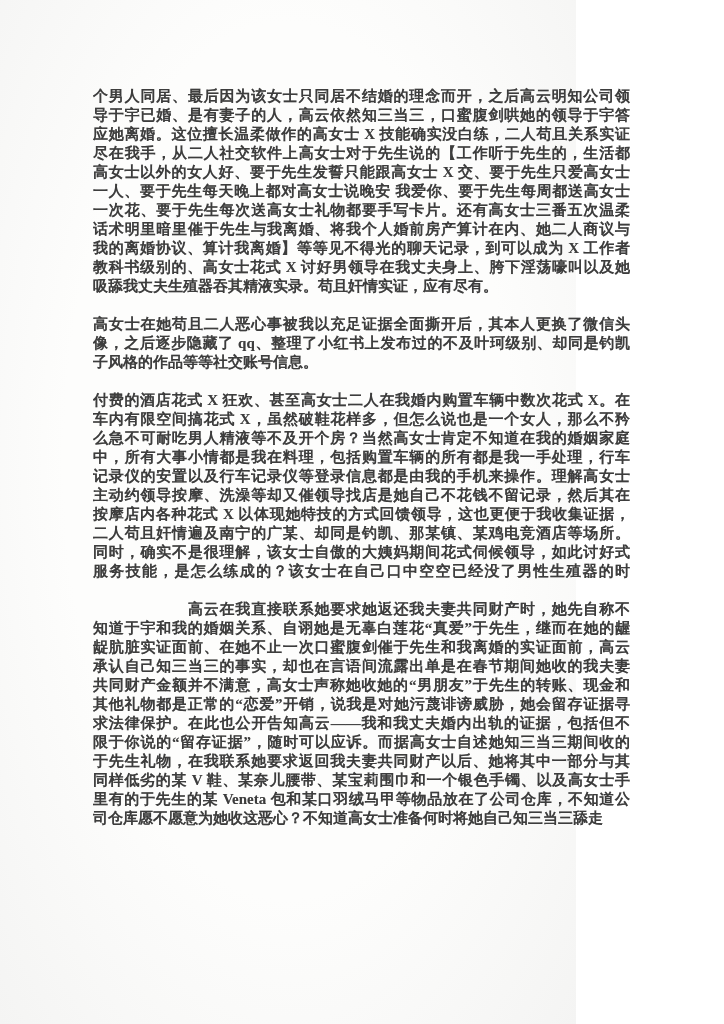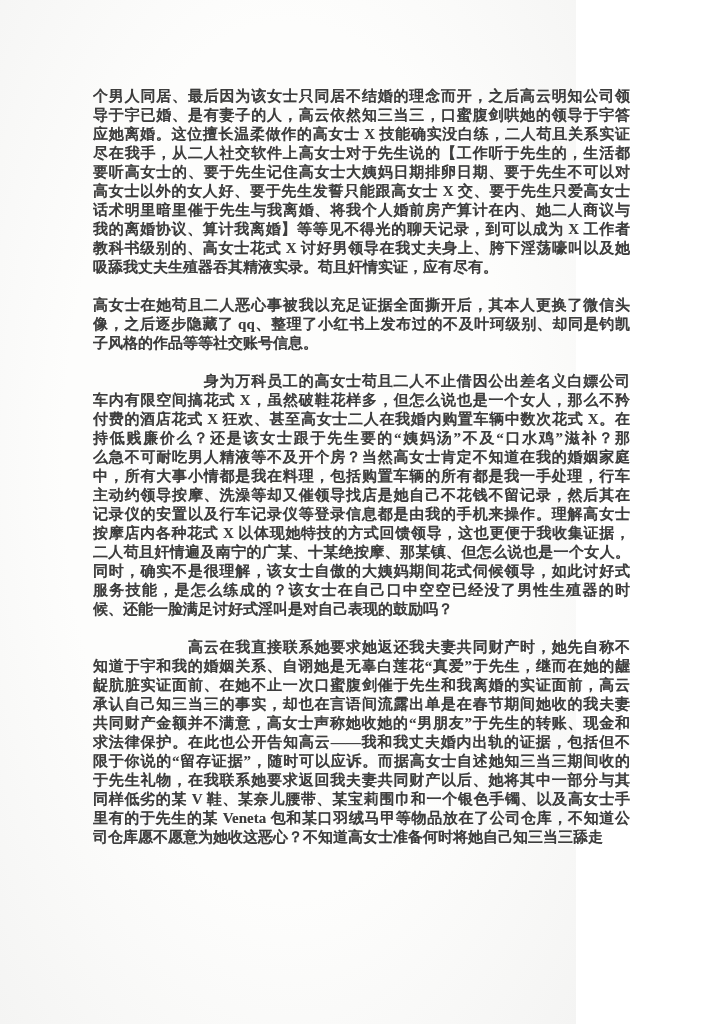--- a/index.html
+++ b/index.html
@@ -49,53 +49,52 @@
 </head>
 <body>
 
 <div class="page">
   <div class="text-block">
       <div class="para">
         <div class="ln">个男人同居、最后因为该女士只同居不结婚的理念而开，之后高云明知公司领</div>
         <div class="ln">导于宇已婚、是有妻子的人，高云依然知三当三，口蜜腹剑哄她的领导于宇答</div>
         <div class="ln">应她离婚。这位擅长温柔做作的高女士 X 技能确实没白练，二人苟且关系实证</div>
         <div class="ln">尽在我手，从二人社交软件上高女士对于先生说的【工作听于先生的，生活都</div>
-        <div class="ln">要听高女士的、要于先生记住高女士大姨妈日期排卵日期、要于先生不可以对</div>
         <div class="ln">高女士以外的女人好、要于先生发誓只能跟高女士 X 交、要于先生只爱高女士</div>
+        <div class="ln">一人、要于先生每天晚上都对高女士说晚安 我爱你、要于先生每周都送高女士</div>
+        <div class="ln">一次花、要于先生每次送高女士礼物都要手写卡片。还有高女士三番五次温柔</div>
         <div class="ln">话术明里暗里催于先生与我离婚、将我个人婚前房产算计在内、她二人商议与</div>
         <div class="ln">我的离婚协议、算计我离婚】等等见不得光的聊天记录，到可以成为 X 工作者</div>
         <div class="ln">教科书级别的、高女士花式 X 讨好男领导在我丈夫身上、胯下淫荡嚎叫以及她</div>
         <div class="ln last">吸舔我丈夫生殖器吞其精液实录。苟且奸情实证，应有尽有。</div>
       </div>
       <div class="para">
         <div class="ln">高女士在她苟且二人恶心事被我以充足证据全面撕开后，其本人更换了微信头</div>
         <div class="ln">像，之后逐步隐藏了 qq、整理了小红书上发布过的不及叶珂级别、却同是钓凯</div>
         <div class="ln last">子风格的作品等等社交账号信息。</div>
       </div>
       <div class="para">
-        <div class="ln">　　　　　　　身为万科员工的高女士苟且二人不止借因公出差名义白嫖公司</div>
+        <div class="ln">付费的酒店花式 X 狂欢、甚至高女士二人在我婚内购置车辆中数次花式 X。在</div>
         <div class="ln">车内有限空间搞花式 X，虽然破鞋花样多，但怎么说也是一个女人，那么不矜</div>
-        <div class="ln">付费的酒店花式 X 狂欢、甚至高女士二人在我婚内购置车辆中数次花式 X。在</div>
-        <div class="ln">持低贱廉价么？还是该女士跟于先生要的“姨妈汤”不及“口水鸡”滋补？那</div>
         <div class="ln">么急不可耐吃男人精液等不及开个房？当然高女士肯定不知道在我的婚姻家庭</div>
         <div class="ln">中，所有大事小情都是我在料理，包括购置车辆的所有都是我一手处理，行车</div>
+        <div class="ln">记录仪的安置以及行车记录仪等登录信息都是由我的手机来操作。理解高女士</div>
         <div class="ln">主动约领导按摩、洗澡等却又催领导找店是她自己不花钱不留记录，然后其在</div>
-        <div class="ln">记录仪的安置以及行车记录仪等登录信息都是由我的手机来操作。理解高女士</div>
         <div class="ln">按摩店内各种花式 X 以体现她特技的方式回馈领导，这也更便于我收集证据，</div>
-        <div class="ln">二人苟且奸情遍及南宁的广某、十某绝按摩、那某镇、但怎么说也是一个女人。</div>
+        <div class="ln">二人苟且奸情遍及南宁的广某、却同是钓凯、那某镇、某鸡电竞酒店等场所。</div>
         <div class="ln">同时，确实不是很理解，该女士自傲的大姨妈期间花式伺候领导，如此讨好式</div>
         <div class="ln">服务技能，是怎么练成的？该女士在自己口中空空已经没了男性生殖器的时</div>
-        <div class="ln last">候、还能一脸满足讨好式淫叫是对自己表现的鼓励吗？</div>
       </div>
       <div class="para">
         <div class="ln">　　　　　　高云在我直接联系她要求她返还我夫妻共同财产时，她先自称不</div>
         <div class="ln">知道于宇和我的婚姻关系、自诩她是无辜白莲花“真爱”于先生，继而在她的龌</div>
         <div class="ln">龊肮脏实证面前、在她不止一次口蜜腹剑催于先生和我离婚的实证面前，高云</div>
         <div class="ln">承认自己知三当三的事实，却也在言语间流露出单是在春节期间她收的我夫妻</div>
         <div class="ln">共同财产金额并不满意，高女士声称她收她的“男朋友”于先生的转账、现金和</div>
+        <div class="ln">其他礼物都是正常的“恋爱”开销，说我是对她污蔑诽谤威胁，她会留存证据寻</div>
         <div class="ln">求法律保护。在此也公开告知高云——我和我丈夫婚内出轨的证据，包括但不</div>
         <div class="ln">限于你说的“留存证据”，随时可以应诉。而据高女士自述她知三当三期间收的</div>
         <div class="ln">于先生礼物，在我联系她要求返回我夫妻共同财产以后、她将其中一部分与其</div>
         <div class="ln">同样低劣的某 V 鞋、某奈儿腰带、某宝莉围巾和一个银色手镯、以及高女士手</div>
         <div class="ln">里有的于先生的某 Veneta 包和某口羽绒马甲等物品放在了公司仓库，不知道公</div>
         <div class="ln last">司仓库愿不愿意为她收这恶心？不知道高女士准备何时将她自己知三当三舔走</div>
       </div>
     </div>
 </div>
 

